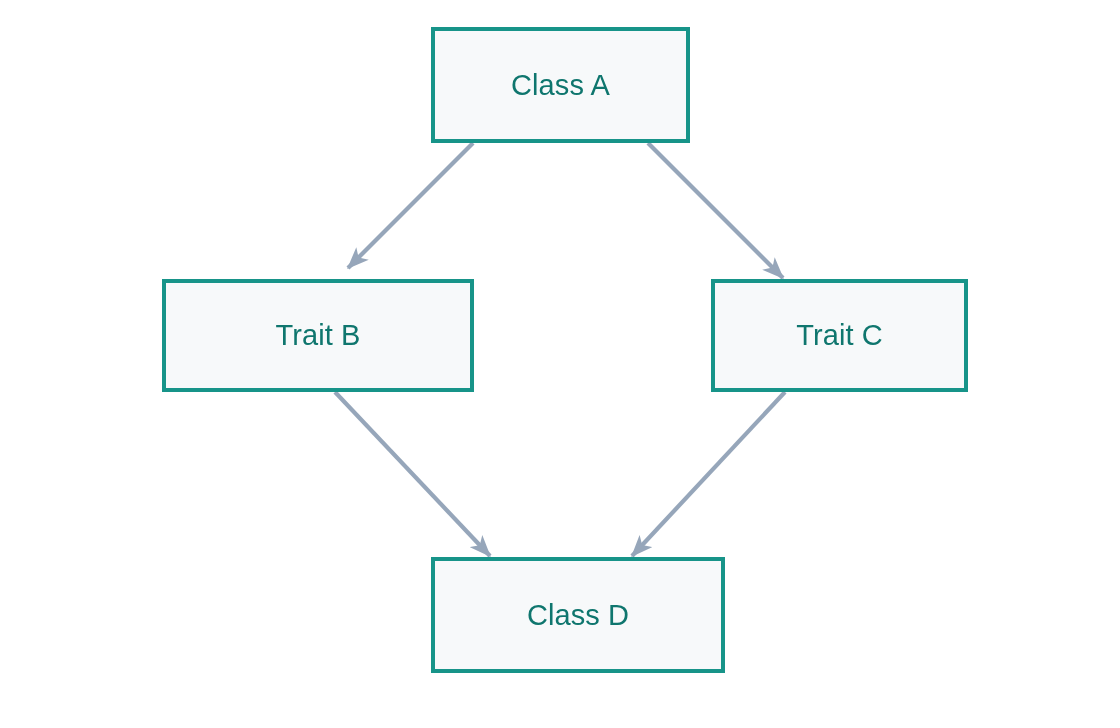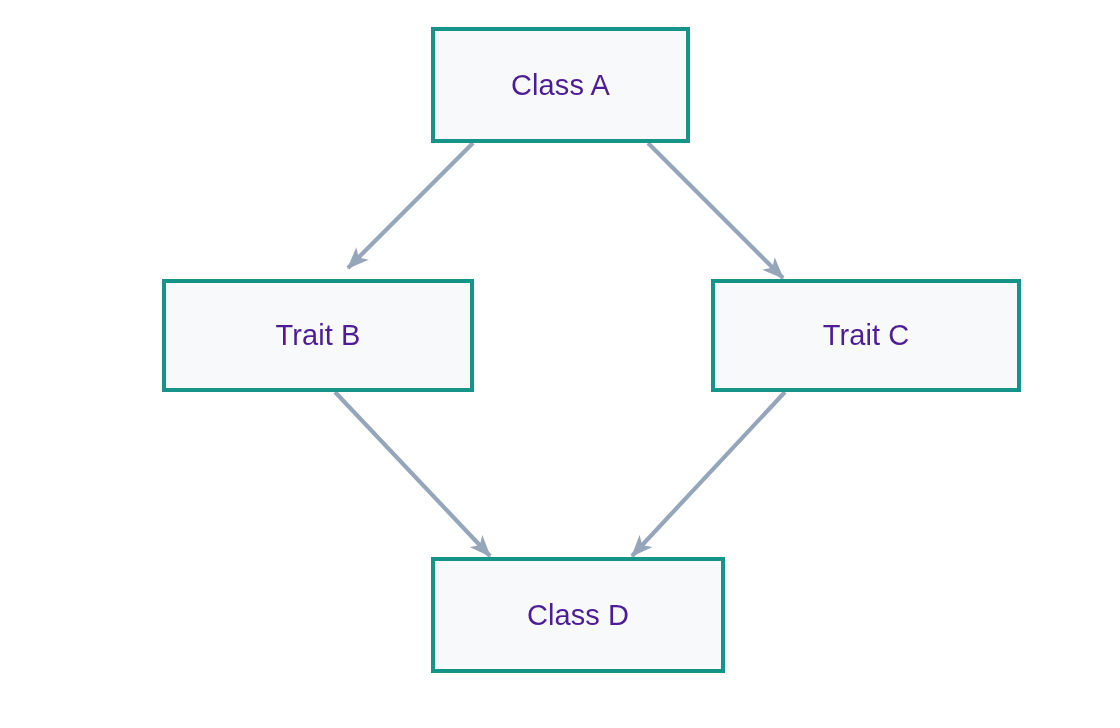--- a/index.html
+++ b/index.html
@@ -33,29 +33,29 @@
     background: #f7f9fa;
     border: 4.5px solid #179489;
     display: flex;
     align-items: center;
     justify-content: center;
   }
   .node-label {
     font-family: "Liberation Sans", sans-serif;
     font-size: 29px;
     font-weight: 400;
-    color: #4c1d95;
+    color: #0f766e;
     letter-spacing: 0.1px;
     line-height: 1;
     white-space: nowrap;
     user-select: none;
   }
   #node-class-a   { left: 431px; top: 27px;  width: 259px; height: 116px; }
   #node-trait-b   { left: 150px; top: 279px; width: 312px; height: 113px; margin-left: 12px; }
-  #node-trait-c   { left: 711px; top: 279px; width: 310px; height: 113px; }
+  #node-trait-c   { left: 711px; top: 279px; width: 257px; height: 113px; }
   #node-class-d   { left: 431px; top: 557px; width: 294px; height: 116px; }
 </style>
 </head>
 <body>
 
 <div id="diagram-canvas">
 
   <svg id="edge-layer" viewBox="0 0 1120 728" width="1120" height="728" xmlns="http://www.w3.org/2000/svg">
     <defs>
       <marker id="arrowhead" markerWidth="5.2" markerHeight="4.2" refX="4.9" refY="2.1" orient="auto" markerUnits="strokeWidth">

